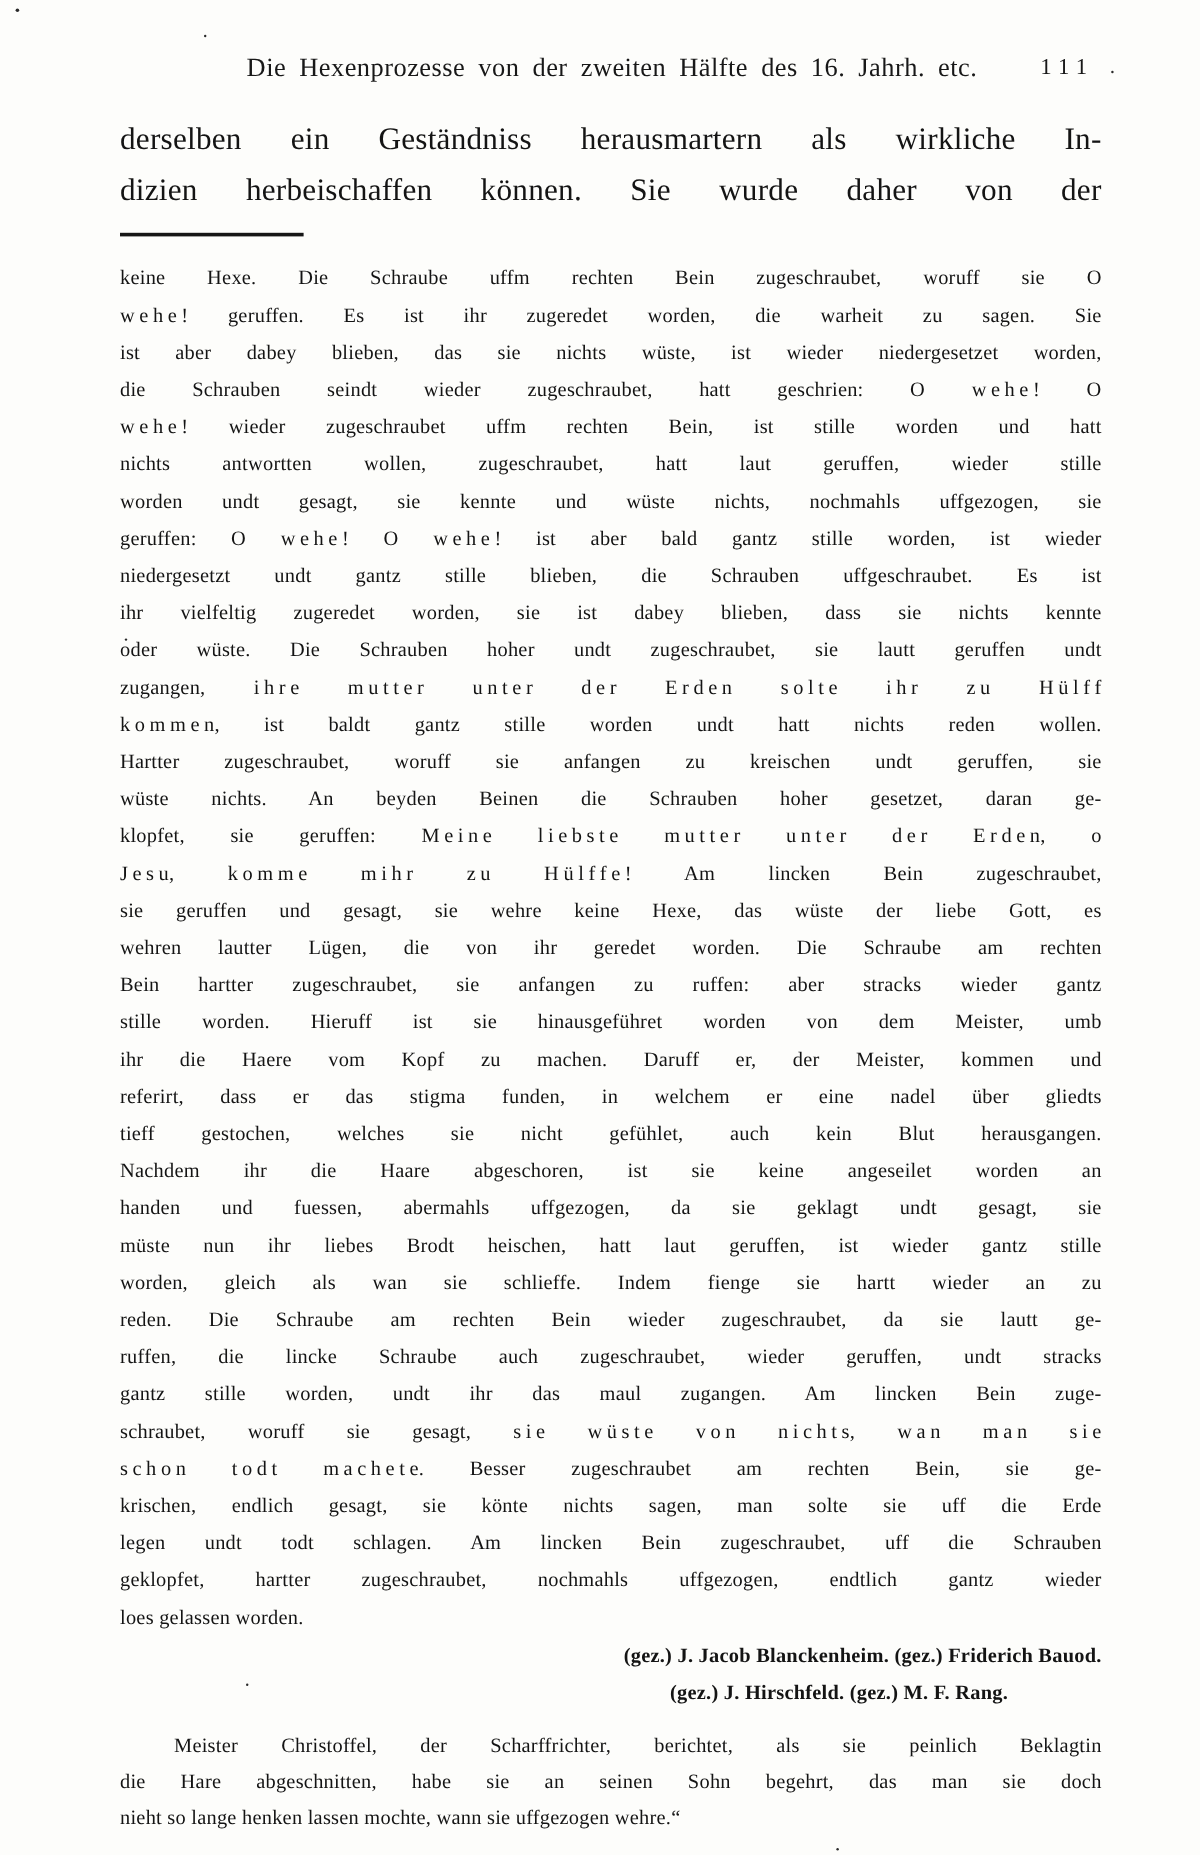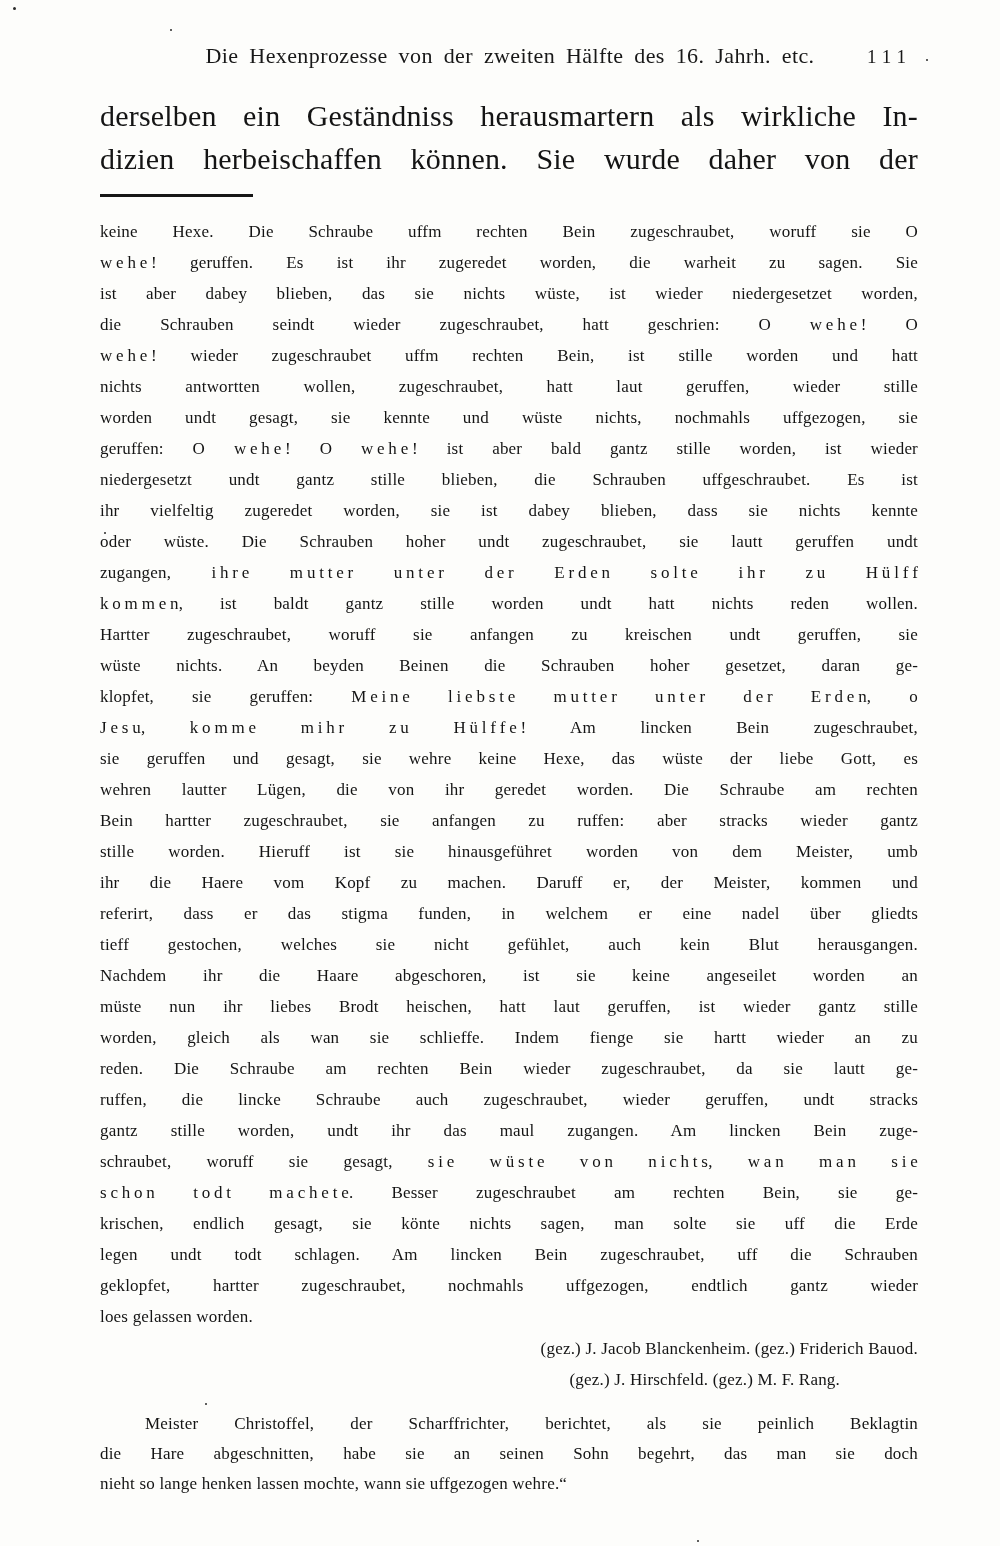--- a/index.html
+++ b/index.html
@@ -33,21 +33,21 @@
     letter-spacing: 6px;
     color: #181818;
     text-align: center;
   }
   
   .bodytext {
     position: absolute;
     top: 94px; left: 100px; width: 818px;
   }
   .body-line {
-    font-size: 30px;
+    font-size: 26px;
     line-height: 43px;
     text-align: justify;
     text-align-last: justify;
     letter-spacing: 0.2px;
   }
   
   .fn-rule {
     position: absolute;
     top: 194px; left: 100px;
     width: 153px; height: 3px;
@@ -59,21 +59,21 @@
     top: 216px; left: 100px; width: 818px;
     font-size: 17px;
     letter-spacing: 0.2px;
   }
   .fn-line {
     line-height: 31px;
     text-align: justify;
     text-align-last: justify;
   }
   .fn-line.flush { text-align-last: left; }
-  .sig-lines { margin-top: 1px; }
+  .sig-lines { margin-top: 1px; font-weight: bold; }
   .sig-line {
     line-height: 31px;
     text-align: right;
   }
   .sig-line:last-child { margin-right: 78px; }
   .closing-lines { margin-top: 14px; }
   .closing-line {
     line-height: 30px;
     text-align: justify;
     text-align-last: justify;
@@ -130,20 +130,21 @@
         <div class="fn-line">klopfet, sie geruffen: M e i n e l i e b s t e m u t t e r u n t e r d e r E r d e n, o</div>
         <div class="fn-line">J e s u, k o m m e m i h r z u H ü l f f e ! Am lincken Bein zugeschraubet,</div>
         <div class="fn-line">sie geruffen und gesagt, sie wehre keine Hexe, das wüste der liebe Gott, es</div>
         <div class="fn-line">wehren lautter Lügen, die von ihr geredet worden.  Die Schraube am rechten</div>
         <div class="fn-line">Bein hartter zugeschraubet, sie anfangen zu ruffen: aber stracks wieder gantz</div>
         <div class="fn-line">stille worden.  Hieruff ist sie hinausgeführet worden von dem Meister, umb</div>
         <div class="fn-line">ihr die Haere vom Kopf zu machen.  Daruff er, der Meister, kommen und</div>
         <div class="fn-line">referirt, dass er das stigma funden, in welchem er eine nadel über gliedts</div>
         <div class="fn-line">tieff gestochen, welches sie nicht gefühlet, auch kein Blut herausgangen.</div>
         <div class="fn-line">Nachdem ihr die Haare abgeschoren, ist sie keine angeseilet worden an</div>
+        <div class="fn-line">handen und fuessen, abermahls uffgezogen, da sie geklagt undt gesagt, sie</div>
         <div class="fn-line">müste nun ihr liebes Brodt heischen, hatt laut geruffen, ist wieder gantz stille</div>
         <div class="fn-line">worden, gleich als wan sie schlieffe.  Indem fienge sie hartt wieder an zu</div>
         <div class="fn-line">reden.  Die Schraube am rechten Bein wieder zugeschraubet, da sie lautt ge-</div>
         <div class="fn-line">ruffen, die lincke Schraube auch zugeschraubet, wieder geruffen, undt stracks</div>
         <div class="fn-line">gantz stille worden, undt ihr das maul zugangen.  Am lincken Bein zuge-</div>
         <div class="fn-line">schraubet, woruff sie gesagt, s i e w ü s t e v o n n i c h t s, w a n m a n s i e</div>
         <div class="fn-line">s c h o n t o d t  m a c h e t e.  Besser zugeschraubet am rechten Bein, sie ge-</div>
         <div class="fn-line">krischen, endlich gesagt, sie könte nichts sagen, man solte sie uff die Erde</div>
         <div class="fn-line">legen undt todt schlagen.  Am lincken Bein zugeschraubet, uff die Schrauben</div>
         <div class="fn-line">geklopfet, hartter zugeschraubet, nochmahls uffgezogen, endtlich gantz wieder</div>

